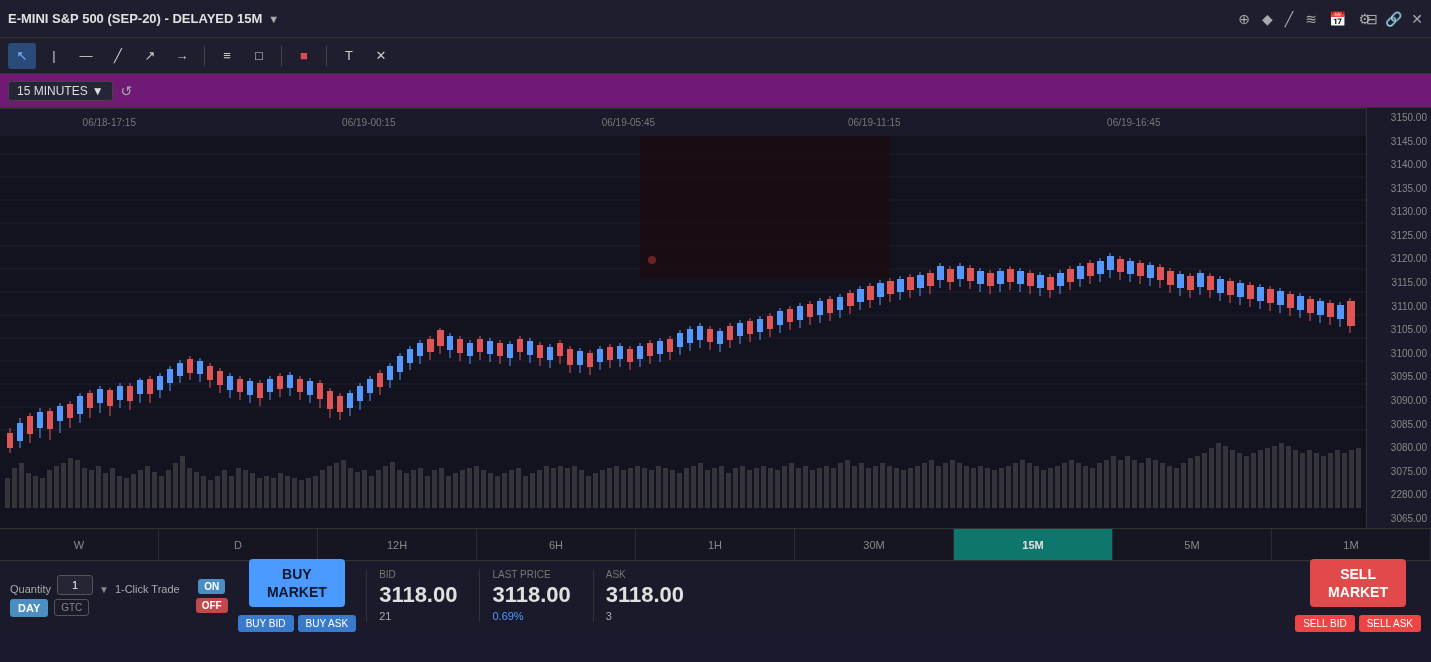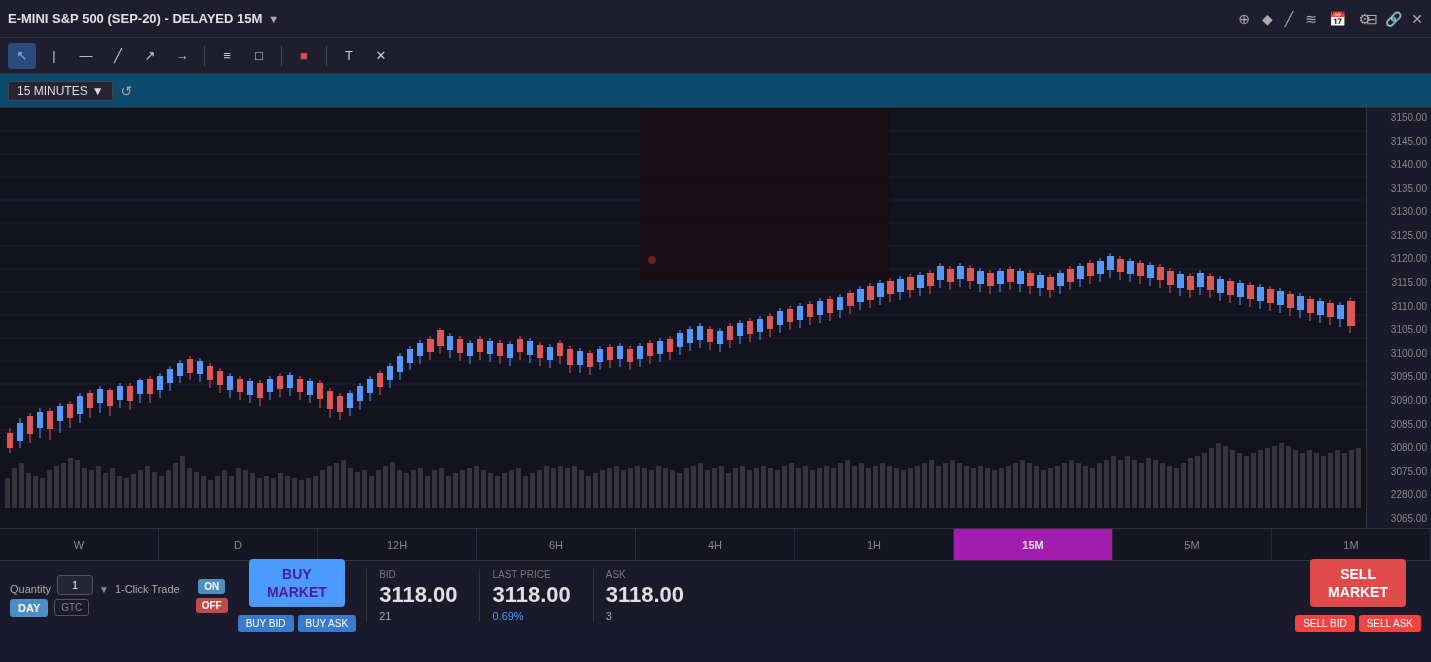--- a/index.html
+++ b/index.html
@@ -88,21 +88,21 @@
       width: 1px;
       height: 20px;
       background: #444;
       margin: 0 4px;
     }
 
     
     .timeframe-bar {
       display: flex;
       align-items: center;
-      background: #0c4a6e;
+      background: #701a75;
       height: 34px;
       padding: 0 8px;
       gap: 8px;
       border-bottom: 1px solid #333;
     }
     .timeframe-select {
       display: flex;
       align-items: center;
       gap: 4px;
       background: #252535;
@@ -182,21 +182,21 @@
     .period-tab {
       flex: 1;
       display: flex;
       align-items: center;
       justify-content: center;
       font-size: 11px;
       color: #888;
       cursor: pointer;
       border-right: 1px solid #2a2a3a;
     }
-    .period-tab.active { background: #a21caf; color: #e0e0e0; font-weight: bold; }
+    .period-tab.active { background: #0f766e; color: #e0e0e0; font-weight: bold; }
 
     
     .bottom-bar {
       display: flex;
       align-items: center;
       background: #1a1a2a;
       height: 70px;
       border-top: 1px solid #333;
       padding: 0 10px;
       gap: 10px;
@@ -265,21 +265,21 @@
     }
     .buy-btn-group {
       display: flex;
       flex-direction: column;
       align-items: center;
     }
     .buy-market-btn {
       background: #4a9aff;
       border: none;
       border-radius: 4px;
-      color: #4c1d95;
+      color: #0f172a;
       font-size: 14px;
       font-weight: bold;
       padding: 6px 18px;
       cursor: pointer;
       line-height: 1.3;
       text-align: center;
       min-width: 90px;
     }
     .small-btn-row {
       display: flex;
@@ -943,20 +943,27 @@
         <line x1="1330" y1="192" x2="1330" y2="217" stroke="#e05555" stroke-width="1"></line>
         <rect x="1327" y="195" width="7" height="14" fill="#e05555"></rect>
         <line x1="1340" y1="194" x2="1340" y2="219" stroke="#5599ff" stroke-width="1"></line>
         <rect x="1337" y="197" width="7" height="14" fill="#5599ff"></rect>
 
         <line x1="1350" y1="190" x2="1350" y2="225" stroke="#e05555" stroke-width="1"></line>
         <rect x="1347" y="193" width="8" height="25" fill="#e05555"></rect>
       </g>
     </svg>
 
+    <div class="time-axis" style="position:relative; height:28px; background:#1a1a2a; border-top:1px solid #333; font-size:10px; color:#777;">
+      <span class="time-label" style="left:8%;">06/18-17:15</span>
+      <span class="time-label" style="left:27%;">06/19-00:15</span>
+      <span class="time-label" style="left:46%;">06/19-05:45</span>
+      <span class="time-label" style="left:64%;">06/19-11:15</span>
+      <span class="time-label" style="left:83%;">06/19-16:45</span>
+    </div>
   </div>
 
   <div class="chart-price-axis">
     <div class="price-label">3150.00</div>
     <div class="price-label">3145.00</div>
     <div class="price-label">3140.00</div>
     <div class="price-label">3135.00</div>
     <div class="price-label">3130.00</div>
     <div class="price-label">3125.00</div>
     <div class="price-label">3120.00</div>
@@ -981,24 +988,24 @@
   <div class="period-tab">
       <span>D</span>
     </div>
   <div class="period-tab">
       <span>12H</span>
     </div>
   <div class="period-tab">
       <span>6H</span>
     </div>
   <div class="period-tab">
-      <span>4H</span>
+      <span>1H</span>
     </div>
   <div class="period-tab">
-      <span>1H</span>
+      <span>30M</span>
     </div>
   <div class="period-tab active">
       <span>15M</span>
     </div>
   <div class="period-tab">
       <span>5M</span>
     </div>
   <div class="period-tab">
       <span>1M</span>
     </div>

